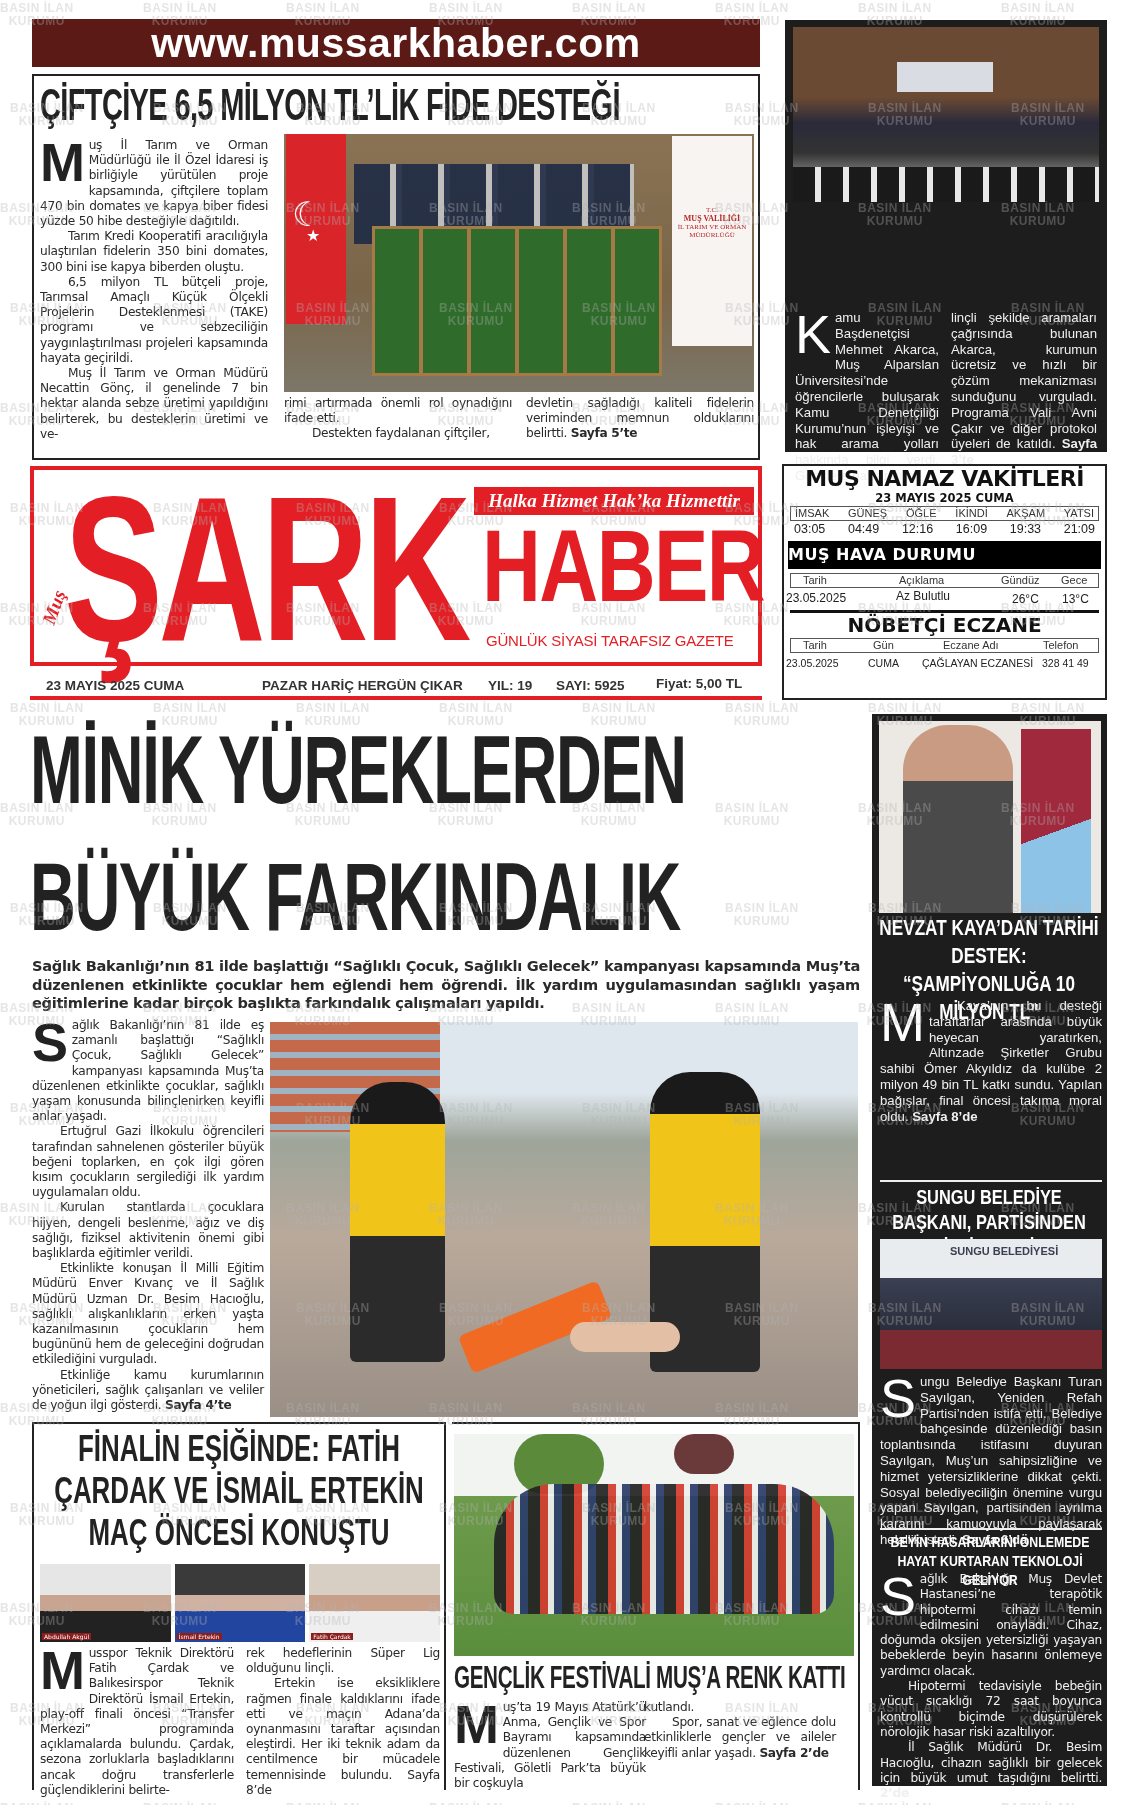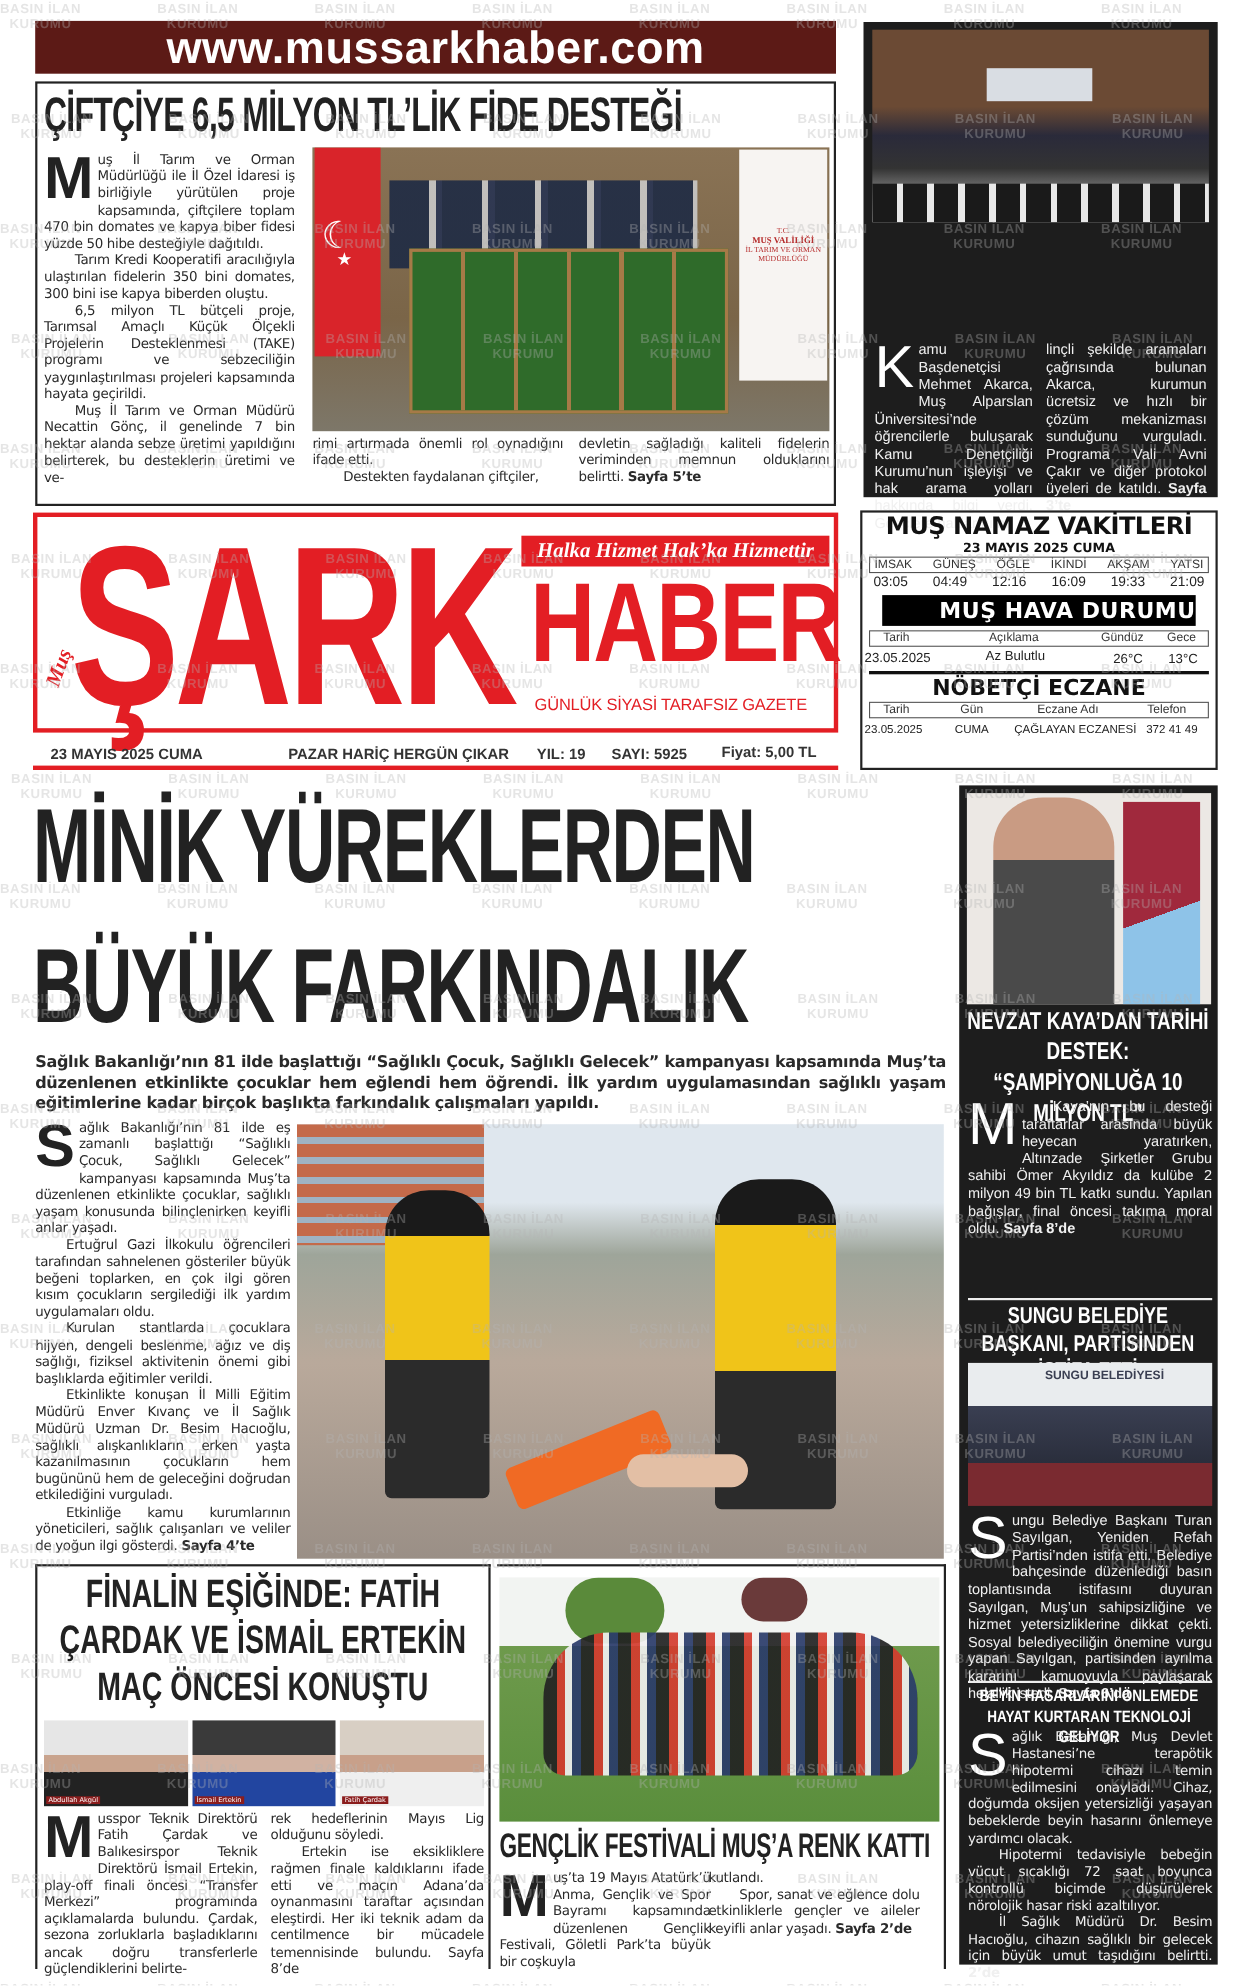--- a/index.html
+++ b/index.html
@@ -702,21 +702,21 @@
       <span>YATSI</span>
   </div>
   <div style="margin:1px 6px 0;display:flex;justify-content:space-between;padding:0 4px;font-size:12.5px;line-height:15px;color:#222;">
     <span>03:05</span>
       <span>04:49</span>
       <span>12:16</span>
       <span>16:09</span>
       <span>19:33</span>
       <span>21:09</span>
   </div>
-  <div style="margin:4px 18px 0;height:28px;background:#000;color:#fff;text-align:right;font-family:'DejaVu Sans',sans-serif;font-weight:bold;font-size:20px;line-height:28px;letter-spacing:0.5px;">MUŞ HAVA DURUMU</div>
+  <div style="margin:4px 4px 0;height:28px;background:#000;color:#fff;text-align:left;font-family:'DejaVu Sans',sans-serif;font-weight:bold;font-size:16px;line-height:28px;letter-spacing:0.5px;">MUŞ HAVA DURUMU</div>
   <div style="position:relative;margin:4px 6px 0;border:1.5px solid #555;height:15px;font-size:11px;line-height:12px;color:#333;">
     <span style="position:absolute;left:12px;">Tarih</span>
     <span style="position:absolute;left:108px;">Açıklama</span>
     <span style="position:absolute;left:210px;">Gündüz</span>
     <span style="position:absolute;left:270px;">Gece</span>
   </div>
   <div style="position:relative;margin:0 6px;height:20px;font-size:12px;color:#222;">
     <span style="position:absolute;left:-4px;top:3px;">23.05.2025</span>
     <span style="position:absolute;left:106px;top:1px;">Az Bulutlu</span>
     <span style="position:absolute;left:222px;top:4px;">26°C</span>
@@ -727,21 +727,21 @@
   <div style="position:relative;margin:1px 6px 0;border:1.5px solid #555;height:15px;font-size:11px;line-height:12px;color:#333;">
     <span style="position:absolute;left:12px;">Tarih</span>
     <span style="position:absolute;left:82px;">Gün</span>
     <span style="position:absolute;left:152px;">Eczane Adı</span>
     <span style="position:absolute;left:252px;">Telefon</span>
   </div>
   <div style="position:relative;margin:0 6px;height:18px;font-size:10.5px;color:#222;">
     <span style="position:absolute;left:-4px;top:4px;">23.05.2025</span>
     <span style="position:absolute;left:78px;top:4px;">CUMA</span>
     <span style="position:absolute;left:132px;top:4px;">ÇAĞLAYAN ECZANESİ</span>
-    <span style="position:absolute;left:252px;top:4px;">372 41 49</span>
+    <span style="position:absolute;left:252px;top:4px;">328 41 49</span>
   </div>
 </div>
 
 <div class="abs cond" style="left:30px;top:718px;font-size:96px;line-height:104px;color:#222;transform:scaleX(0.66);letter-spacing:-2px;">MİNİK YÜREKLERDEN</div>
 <div class="abs cond" style="left:30px;top:845px;font-size:96px;line-height:104px;color:#222;transform:scaleX(0.66);letter-spacing:-2px;">BÜYÜK FARKINDALIK</div>
 <div class="abs" style="left:32px;top:957px;width:828px;font-family:'DejaVu Sans',sans-serif;font-weight:bold;font-size:14.6px;line-height:18.5px;text-align:justify;color:#2a2a2a;letter-spacing:-0.3px;">Sağlık Bakanlığı’nın 81 ilde başlattığı “Sağlıklı Çocuk, Sağlıklı Gelecek” kampanyası kapsamında Muş’ta düzenlenen etkinlikte çocuklar hem eğlendi hem öğrendi. İlk yardım uygulamasından sağlıklı yaşam eğitimlerine kadar birçok başlıkta farkındalık çalışmaları yapıldı.</div>
 <div class="abs body-text" style="left:32px;top:1018px;width:232px;">
   <span class="drop">S</span>
   <p class="first">ağlık Bakanlığı’nın 81 ilde eş zamanlı başlattığı “Sağlıklı Çocuk, Sağlıklı Gelecek” kampanyası kapsamında Muş’ta düzenlenen etkinlikte çocuklar, sağlıklı yaşam konusunda bilinçlenirken keyifli anlar yaşadı.</p>
   <p>Ertuğrul Gazi İlkokulu öğrencileri tarafından sahnelenen gösteriler büyük beğeni toplarken, en çok ilgi gören kısım çocukların sergilediği ilk yardım uygulamaları oldu.</p>
@@ -808,21 +808,21 @@
     </div>
     <div style="flex:1;background:linear-gradient(#d8cfc4 0,#d8cfc4 40%,#c8a08a 40%,#c8a08a 60%,#efefef 60%);position:relative;">
       <span style="position:absolute;left:2px;bottom:2px;background:#8b1d1d;color:#fff;font-size:6px;padding:0 2px;">Fatih Çardak</span>
     </div>
   </div>
   <div class="body-text" style="position:absolute;left:6px;top:222px;width:194px;">
     <span class="drop">M</span>
     <span>usspor Teknik Direktörü Fatih Çardak ve Balıkesirspor Teknik Direktörü İsmail Ertekin, play-off finali öncesi “Transfer Merkezi” programında açıklamalarda bulundu. Çardak, sezona zorluklarla başladıklarını ancak doğru transferlerle güçlendiklerini belirte-</span>
   </div>
   <div class="body-text" style="position:absolute;left:212px;top:222px;width:194px;">
-    <p class="first">rek hedeflerinin Mayıs Lig olduğunu söyledi.</p>
+    <p class="first">rek hedeflerinin Süper Lig olduğunu linçli.</p>
     <p><span>Ertekin ise eksikliklere rağmen finale kaldıklarını ifade etti ve maçın Adana’da oynanmasını taraftar açısından eleştirdi. Her iki teknik adam da centilmence bir mücadele temennisinde bulundu.</span> <span>Sayfa 8’de</span></p>
   </div>
 </div>
 
 <div class="abs" style="left:452px;top:1422px;width:408px;height:368px;border-top:2px solid #222;border-right:2px solid #222;">
   <div class="photo" style="position:absolute;left:2px;top:10px;width:400px;height:222px;background:linear-gradient(#f2f4f2 0,#f2f4f2 28%,#6e9a4c 28%,#5a8e3c 100%);">
     <div style="position:absolute;left:60px;top:0;width:90px;height:60px;background:#5a8a3a;border-radius:40px;"></div>
     <div style="position:absolute;left:220px;top:0;width:60px;height:40px;background:#6a3a3a;border-radius:30px;"></div>
     <div style="position:absolute;left:40px;top:50px;width:340px;height:130px;background:repeating-linear-gradient(90deg,#222 0 12px,#d43b2e 12px 20px,#f0f0f0 20px 26px,#2a3b6a 26px 34px);border-radius:60px 60px 20px 20px;opacity:0.92;"></div>
   </div>

